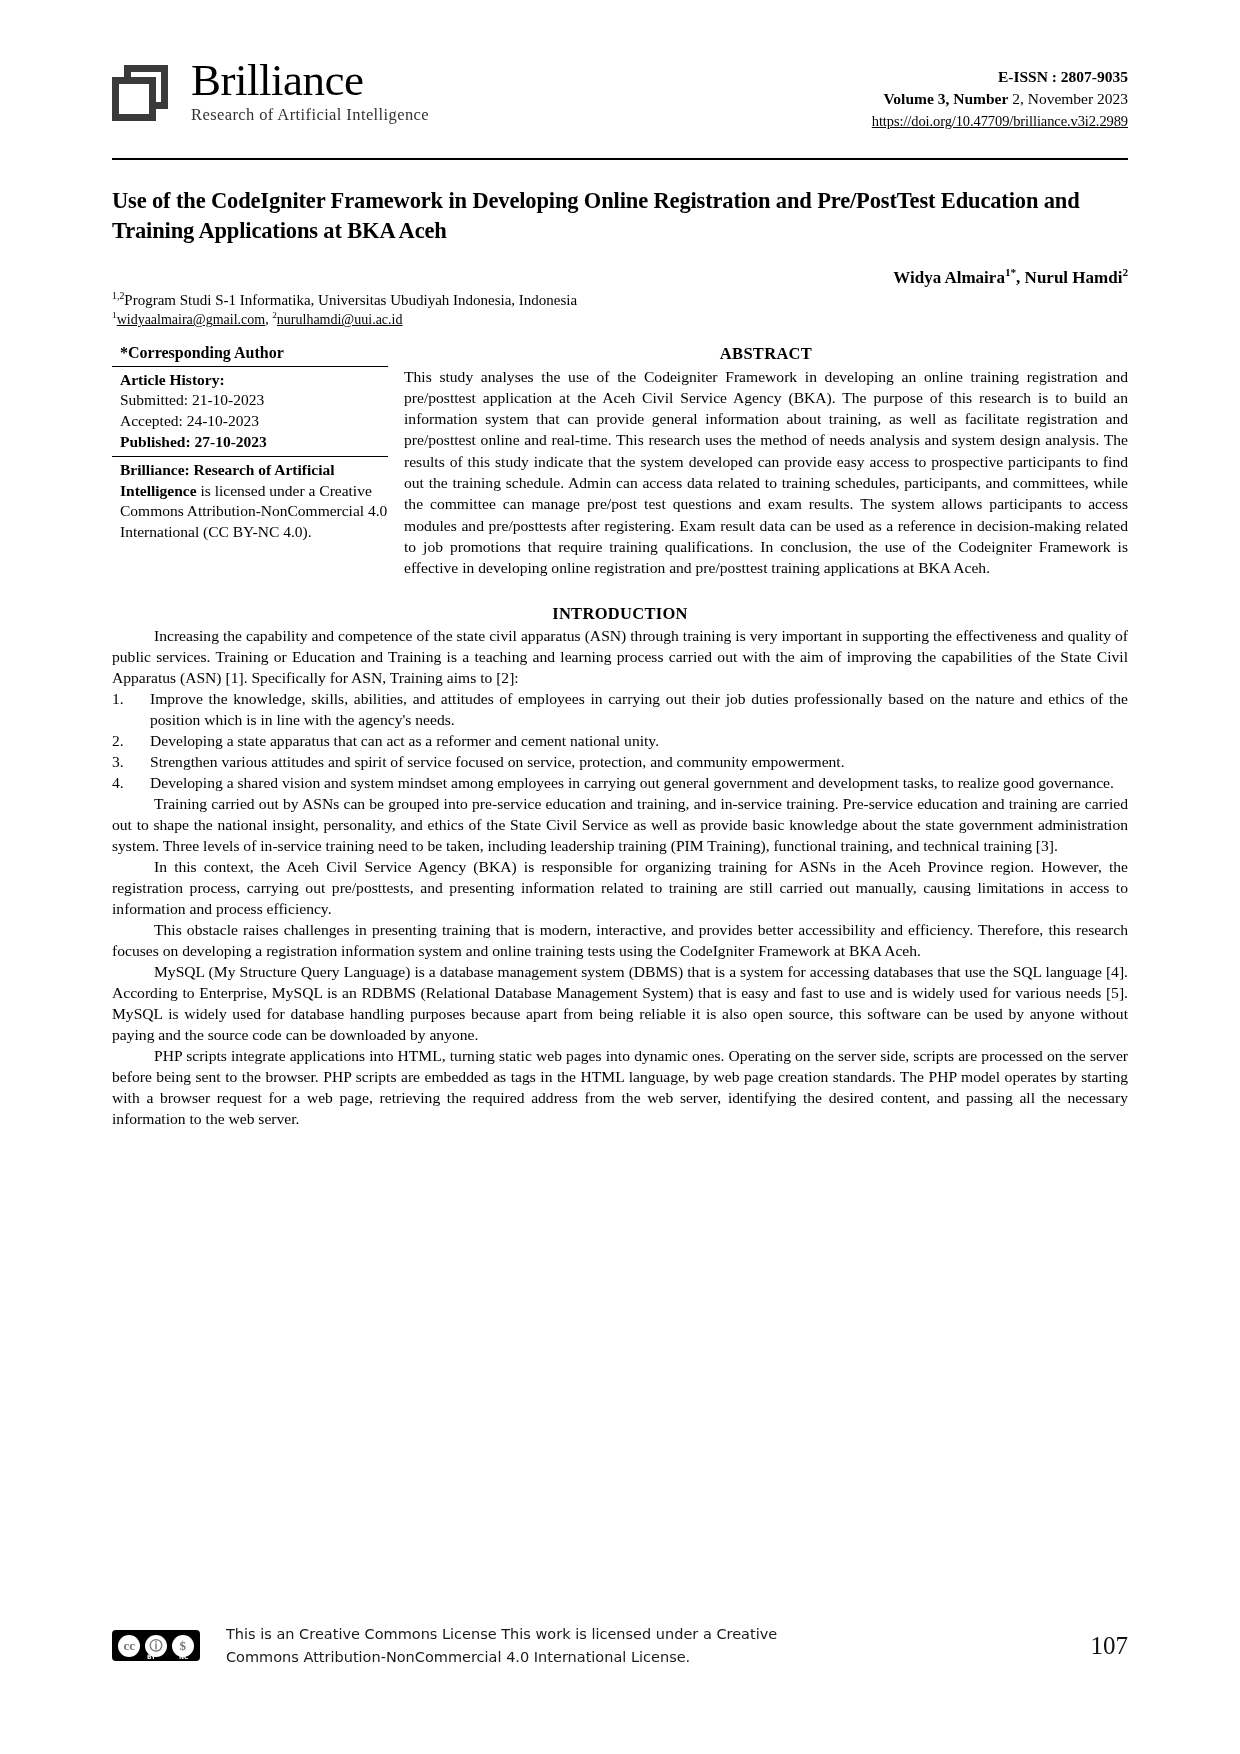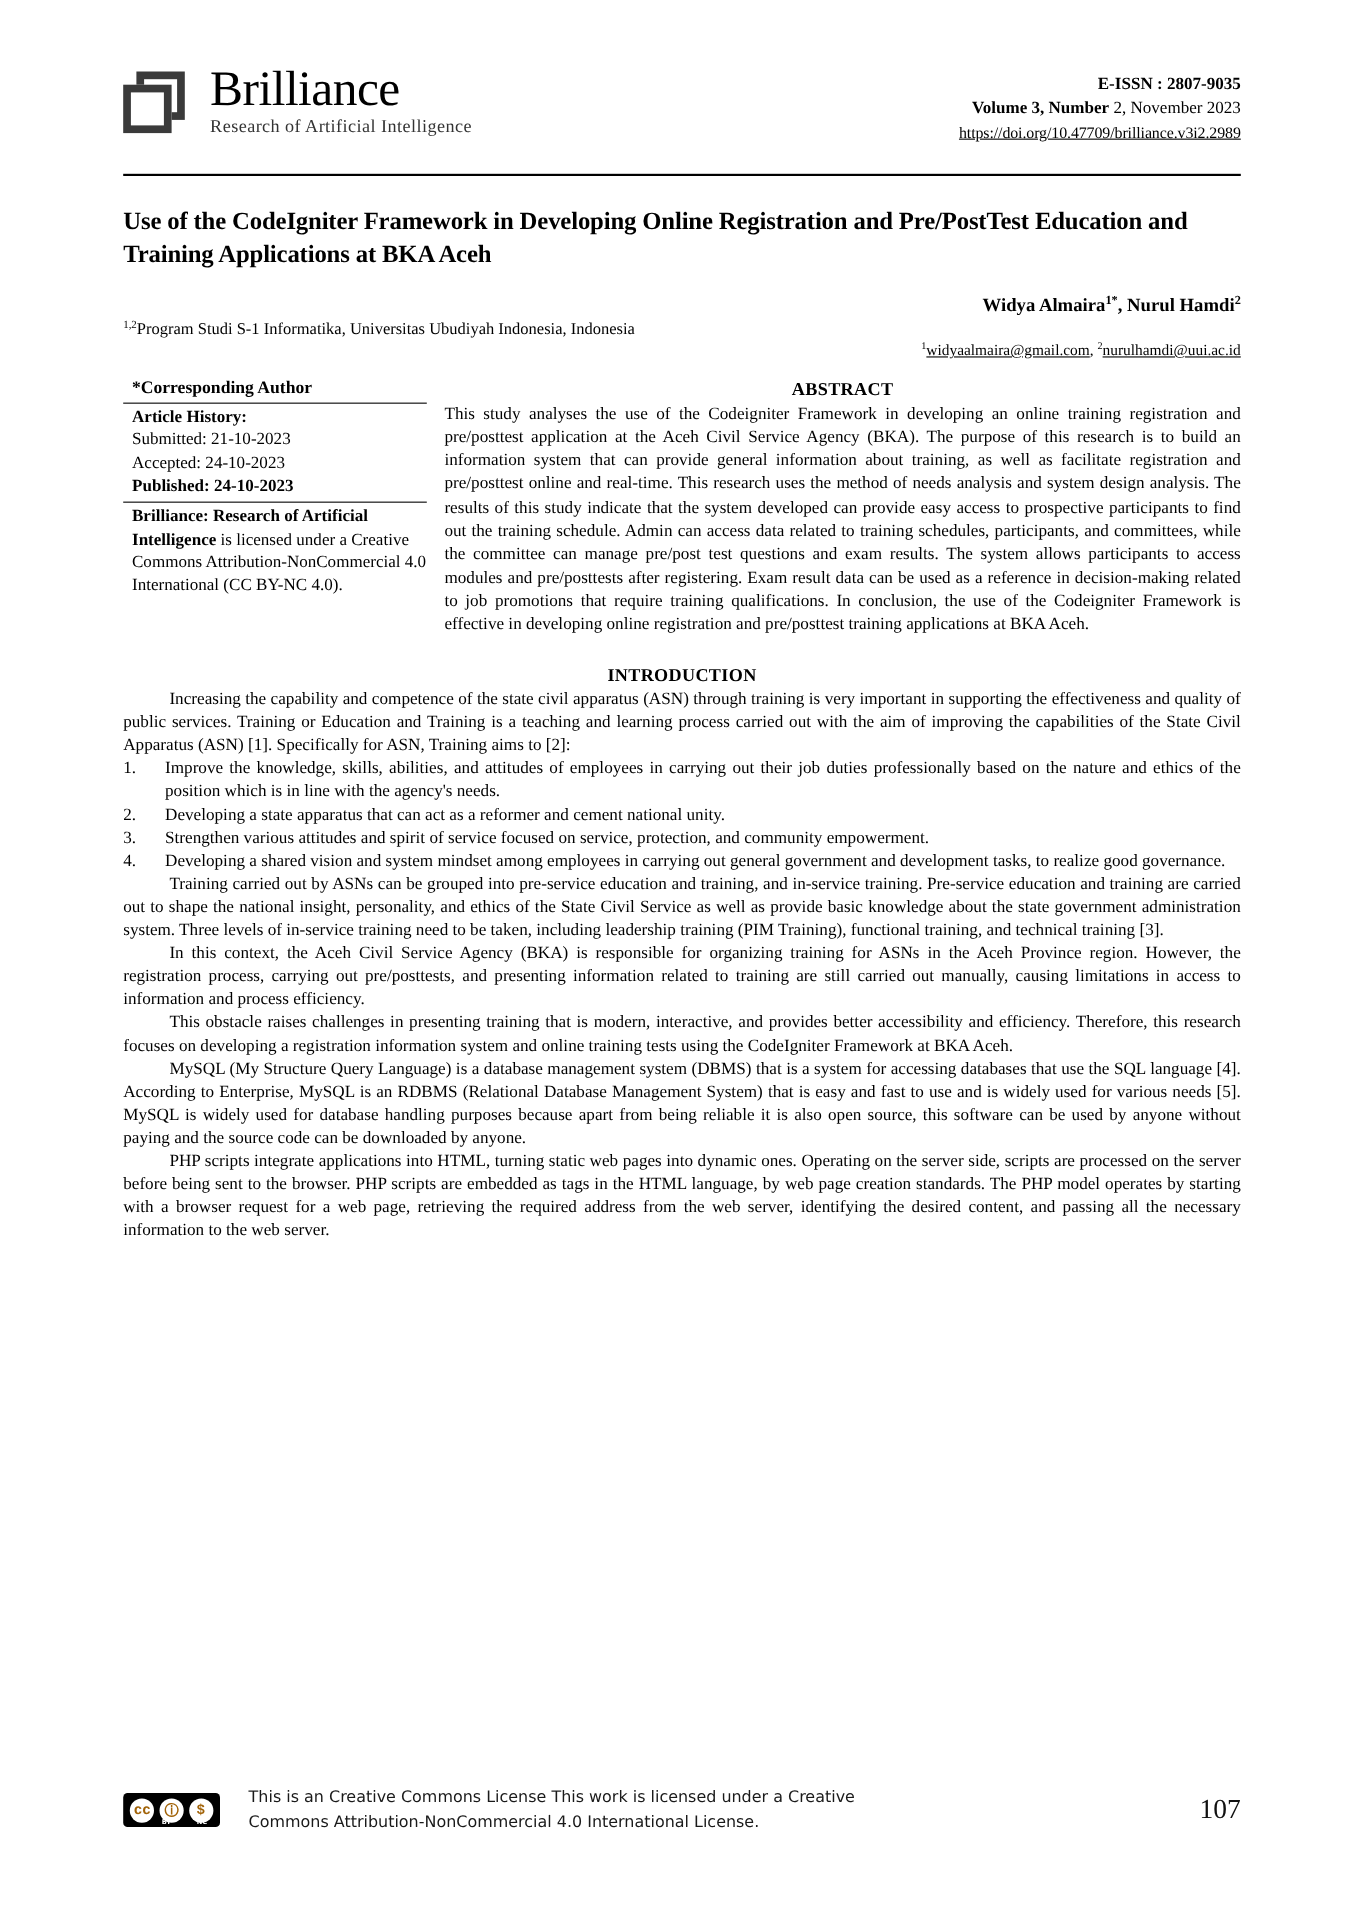--- a/index.html
+++ b/index.html
@@ -97,21 +97,20 @@
   }
   .affil {
     font-size: 15px;
     margin-top: 3px;
     line-height: 1.3;
   }
   .emails {
     font-size: 14px;
     margin-top: 1px;
     line-height: 1.3;
-    text-align: right;
   }
   .emails .u { text-decoration: underline; }
   sup { font-size: 0.66em; vertical-align: super; line-height: 0; }
 
   
   .abs-wrap {
     display: flex;
     margin-top: 14px;
     align-items: flex-start;
   }
@@ -227,27 +226,27 @@
     align-items: center;
     justify-content: space-around;
     flex: none;
     padding: 0 4px;
     position: relative;
   }
   .cc-badge .circ {
     width: 22px; height: 22px;
     border-radius: 50%;
     background: #fff;
-    color: #a16207;
+    color: #737373;
     font-size: 13px;
     font-weight: bold;
     display: flex;
     align-items: center;
     justify-content: center;
-    font-family: Liberation Mono, monospace;
+    font-family: Liberation Serif, serif;
     text-align: center;
   }
   .cc-badge .cclabels {
     position: absolute;
     bottom: 1px; left: 0; right: 0;
     display: flex;
     justify-content: space-around;
     font-size: 6px;
     color: #fff;
     font-family: "DejaVu Sans", sans-serif;
@@ -307,21 +306,21 @@
   <div class="abs-wrap">
 
     <div class="side-col">
 
       <div class="side-corr">*Corresponding Author</div>
 
       <div class="side-row">
         <b>Article History:</b>
         <div>Submitted: 21-10-2023</div>
         <div>Accepted: 24-10-2023</div>
-        <div><b>Published: 24-10-2023</b></div>
+        <div><b>Published: 27-10-2023</b></div>
       </div>
 
 
       <div class="side-row">
         <span class="lic"><b>Brilliance: Research of Artificial Intelligence</b><span> is licensed under a Creative Commons Attribution-NonCommercial 4.0 International (CC BY-NC 4.0).</span></span>
       </div>
     </div>
 
     <div class="abs-col">
       <div class="abs-head">ABSTRACT</div>

